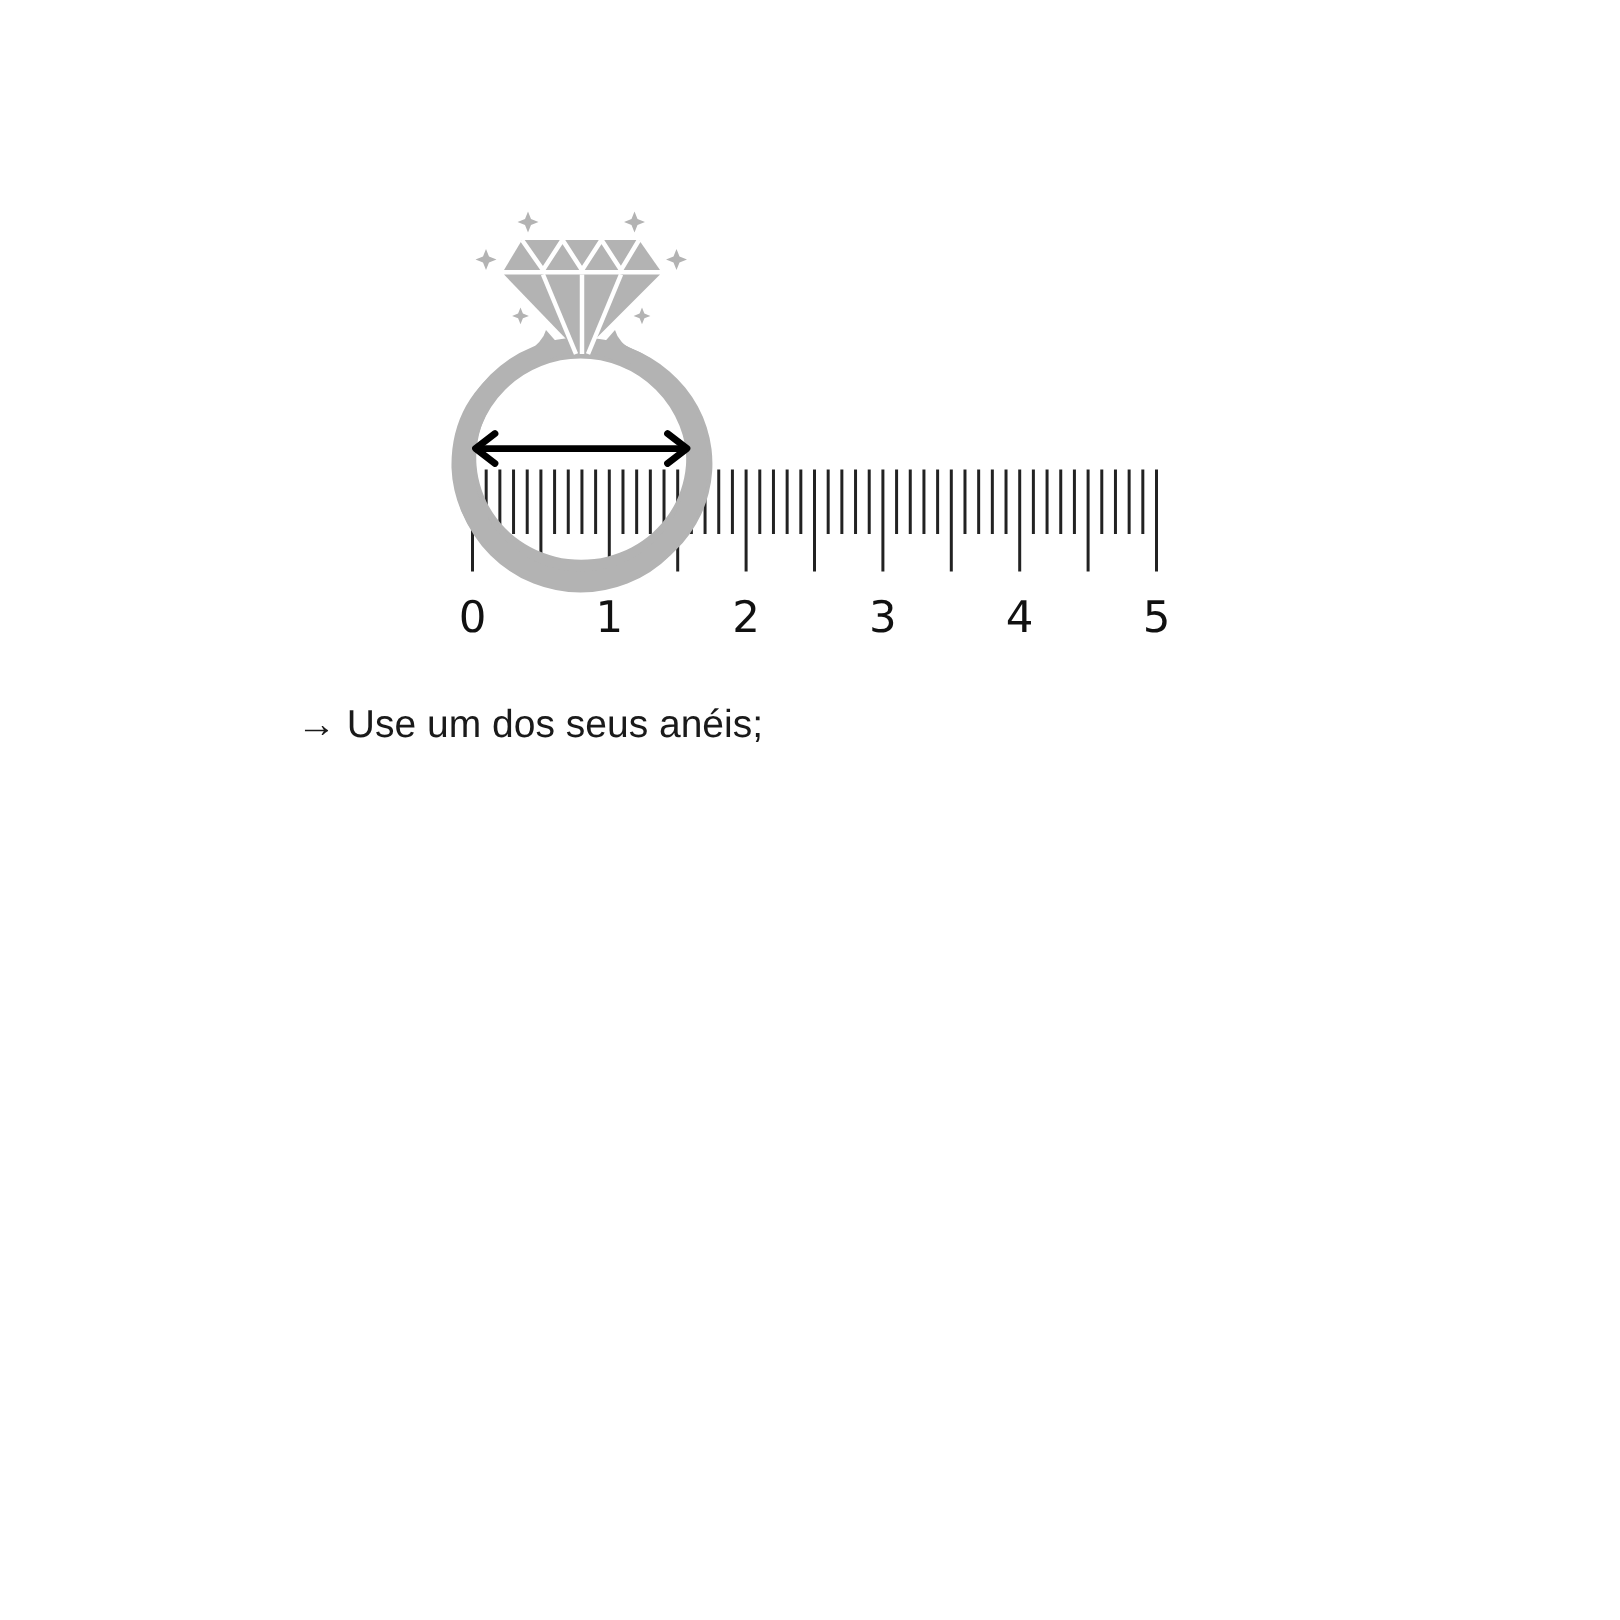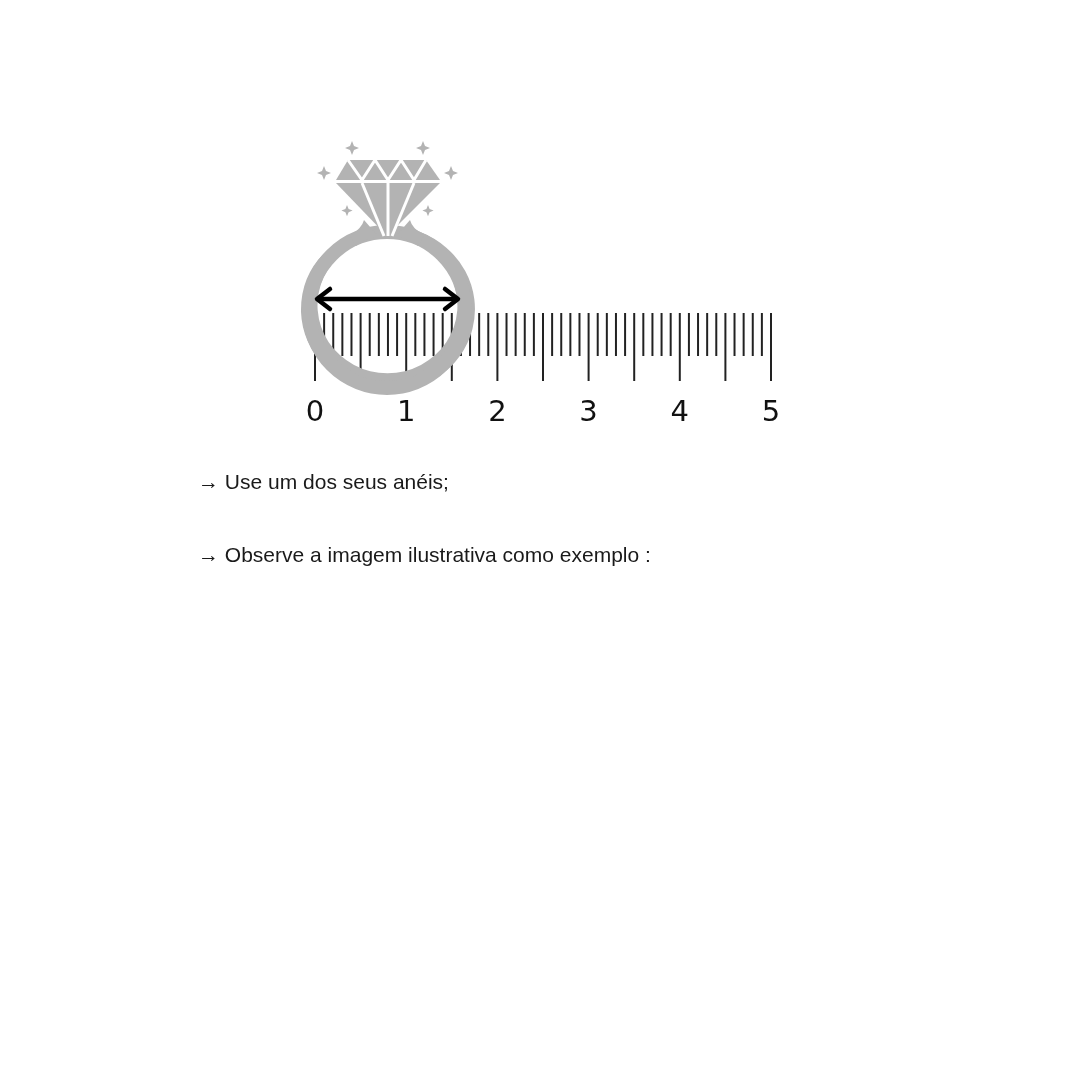--- a/index.html
+++ b/index.html
@@ -1,21 +1,21 @@
 <!DOCTYPE html>
 <html><head>
   <meta charset="utf-8">
   <style>
     html, body { margin: 0; padding: 0; background: #ffffff; }
     body { width: 1080px; height: 1080px; position: relative; overflow: hidden; }
     #illustration { position: absolute; left: 0; top: 0; width: 1080px; height: 440px; }
     .ruler-label { font-family: "DejaVu Sans", sans-serif; font-size: 29px; fill: #111; }
     #instructions {
       position: absolute; left: 198px; top: 464px; width: 684px;
-      font-family: "Liberation Sans", sans-serif; font-size: 21px; line-height: 36.5px;
+      font-family: "Liberation Sans", sans-serif; font-size: 26px; line-height: 36.5px;
       color: #1a1a1a; text-align: justify;
     }
     #instructions p { margin: 0; }
     #instructions p.gap { margin-top: 36.5px; }
     #instructions p.last-left { text-align-last: left; }
   </style>
 </head>
 <body>
 
 <svg id="illustration" viewBox="0 0 1080 440" xmlns="http://www.w3.org/2000/svg">
@@ -113,14 +113,13 @@
 
   <g stroke="#000" stroke-width="4.5" fill="none" stroke-linecap="round" stroke-linejoin="round">
     <line x1="318" y1="299" x2="457" y2="299"></line>
     <polyline points="330,289 317,299 330,309"></polyline>
     <polyline points="445,289 458,299 445,309"></polyline>
   </g>
 </svg>
 
 <div id="instructions">
   <p>→ Use um dos seus anéis;</p>
-  <p class="gap">→ Observe a imagem ilustrativa como exemplo :</p>
 </div>
 
 </body></html>

